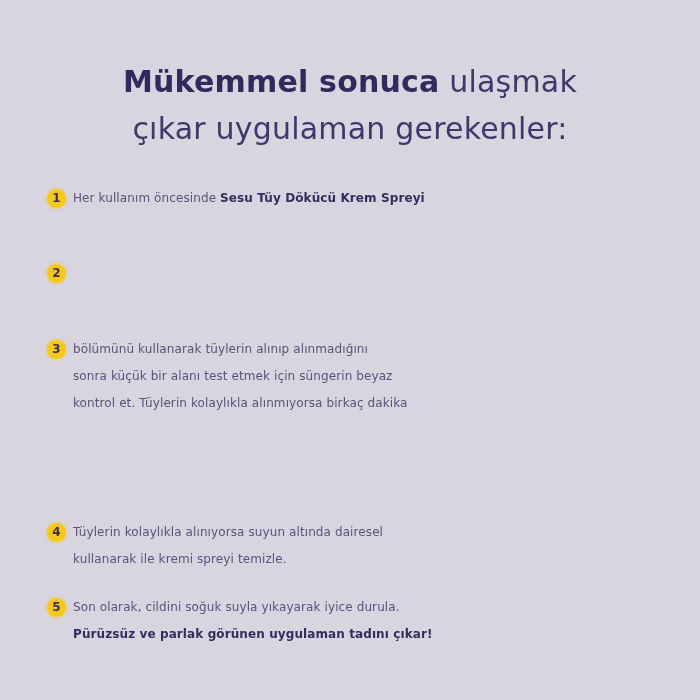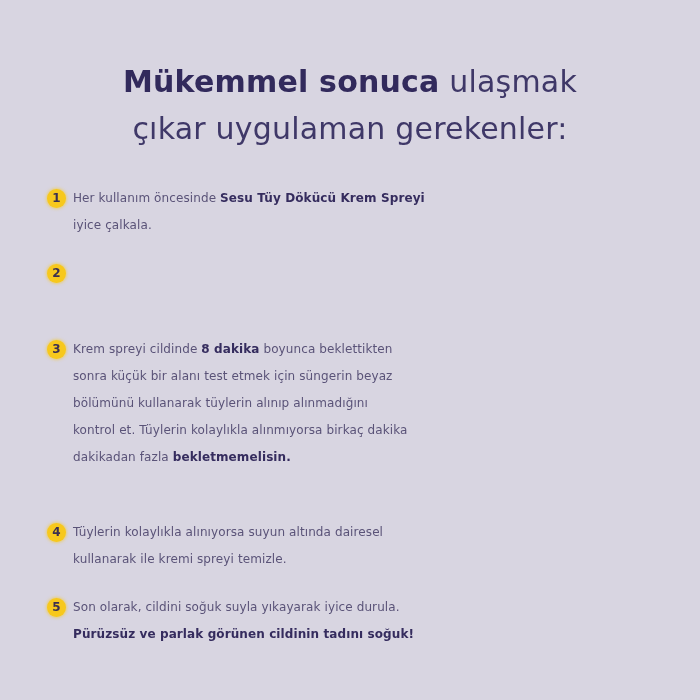--- a/index.html
+++ b/index.html
@@ -99,51 +99,48 @@
     <span class="line"><span class="bold">Mükemmel sonuca</span> <span class="regular">ulaşmak</span></span>
     <span class="line regular">çıkar uygulaman gerekenler:</span>
   </div>
 
   <div class="steps">
 
     <div class="step" style="top:0px;">
       <div class="badge">1</div>
       <div class="step-text">
         <span class="line"><span>Her kullanım öncesinde </span><b>Sesu Tüy Dökücü Krem Spreyi</b><span></span></span>
-        <span class="line"><span>iyice çalkala.</span></span>
       </div>
     </div>
 
     <div class="step" style="top:75px;">
       <div class="badge">2</div>
       <div class="step-text">
       </div>
     </div>
 
     <div class="step" style="top:151px;">
       <div class="badge">3</div>
       <div class="step-text">
-        <span class="line"><span>Krem spreyi cildinde </span><b>8 dakika</b><span> boyunca beklettikten</span></span>
+        <span class="line"><span>bölümünü kullanarak tüylerin alınıp alınmadığını</span></span>
         <span class="line"><span>sonra küçük bir alanı test etmek için süngerin beyaz</span></span>
-        <span class="line"><span>bölümünü kullanarak tüylerin alınıp alınmadığını</span></span>
         <span class="line"><span>kontrol et. Tüylerin kolaylıkla alınmıyorsa birkaç dakika</span></span>
-        <span class="line"><span>dakikadan fazla </span><b>bekletmemelisin.</b></span>
       </div>
     </div>
 
     <div class="step" style="top:334px;">
       <div class="badge">4</div>
       <div class="step-text">
         <span class="line"><span>Tüylerin kolaylıkla alınıyorsa suyun altında dairesel</span></span>
         <span class="line"><span>kullanarak ile kremi spreyi temizle.</span></span>
       </div>
     </div>
 
     <div class="step" style="top:409px;">
       <div class="badge">5</div>
       <div class="step-text">
         <span class="line"><span>Son olarak, cildini soğuk suyla yıkayarak iyice durula.</span></span>
-        <span class="line"><b>Pürüzsüz ve parlak görünen cildinin tadını soğuk!</b></span>
+        <span class="line"><b>Pürüzsüz ve parlak görünen uygulaman tadını çıkar!</b></span>
       </div>
     </div>
 
   </div>
 </div>
 
 </body></html>

